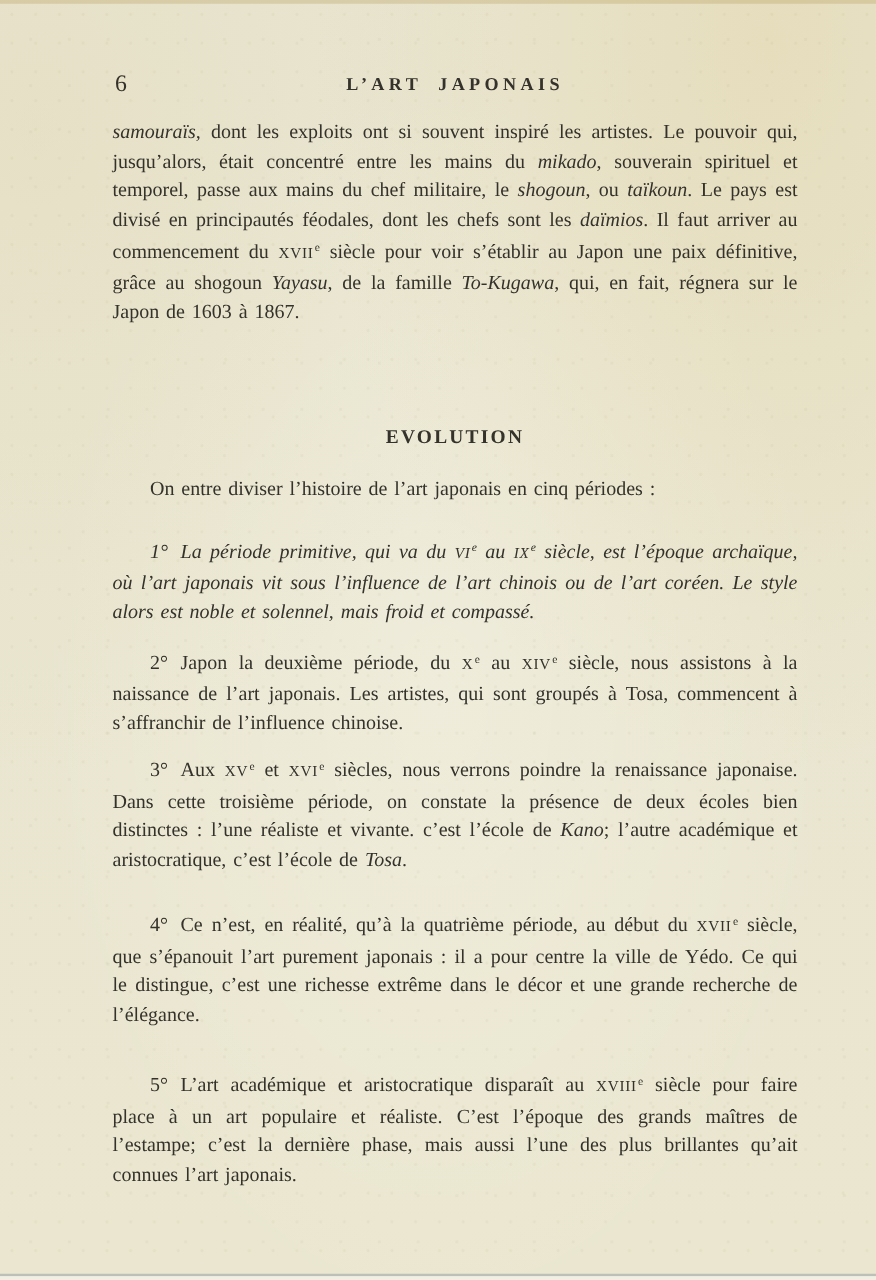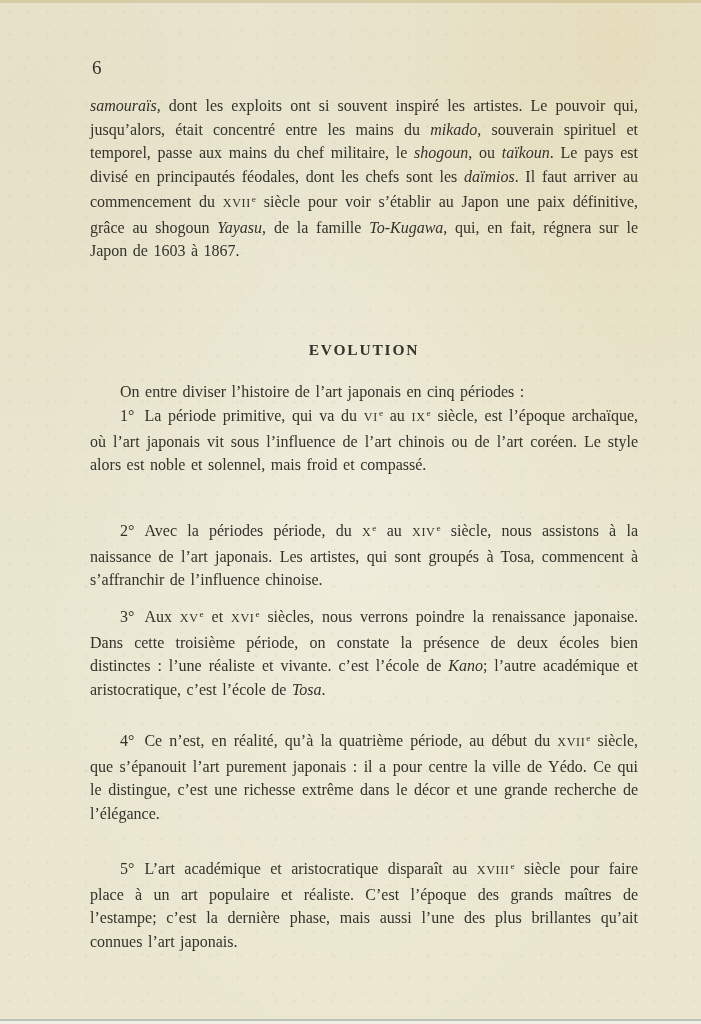--- a/index.html
+++ b/index.html
@@ -80,42 +80,43 @@
   .indent { text-indent: 30px; }
 
   .i   { font-style: italic; }
   .sc  { font-size: 0.76em; letter-spacing: 0.6px; }
   .sup { font-size: 0.58em; vertical-align: 0.55em; margin-left: 1px; }
   .num { padding-right: 10px; }
 
   .pos-0 { top: 94px; }
   .pos-1 { top: 338px; }
   .pos-2 { top: 380px; }
-  .pos-3 { top: 402px; }
+  .pos-3 { top: 428px; font-style: italic; }
   .pos-4 { top: 517px; }
   .pos-5 { top: 603px; }
   .pos-6 { top: 727px; }
   .pos-7 { top: 855px; }
 </style>
 </head>
 <body>
 
 <div class="page">
   <div class="edge-top"></div>
 
   <div class="header">
     <span class="page-number">6</span>
+    <div class="running-title">L’ART JAPONAIS</div>
   </div>
 
   <div>
       <div class="block body pos-0"><span class="i">samouraïs,</span><span> dont les exploits ont si souvent inspiré les artistes. Le pouvoir qui, jusqu’alors, était concentré entre les mains du </span><span class="i">mikado</span><span>, souverain spirituel et temporel, passe aux mains du chef militaire, le </span><span class="i">shogoun</span><span>, ou </span><span class="i">taïkoun</span><span>. Le pays est divisé en principautés féodales, dont les chefs sont les </span><span class="i">daïmios</span><span>. Il faut arriver au commencement du </span><span class="sc">XVII</span><span class="sup">e</span><span> siècle pour voir s’établir au Japon une paix définitive, grâce au shogoun </span><span class="i">Yayasu</span><span>, de la famille </span><span class="i">To-Kugawa</span><span>, qui, en fait, régnera sur le Japon de 1603 à 1867.</span></div>
       <div class="block heading pos-1"><span>EVOLUTION</span></div>
       <div class="block body indent pos-2"><span>On entre diviser l’histoire de l’art japonais en cinq périodes :</span></div>
       <div class="block body indent pos-3"><span class="num">1°</span><span>La période primitive, qui va du </span><span class="sc">VI</span><span class="sup">e</span><span> au </span><span class="sc">IX</span><span class="sup">e</span><span> siècle, est l’époque archaïque, où l’art japonais vit sous l’influence de l’art chinois ou de l’art coréen. Le style alors est noble et solennel, mais froid et compassé.</span></div>
-      <div class="block body indent pos-4"><span class="num">2°</span><span>Avec la périodes période, du </span><span class="sc">X</span><span class="sup">e</span><span> au </span><span class="sc">XIV</span><span class="sup">e</span><span> siècle, nous assistons à la naissance de l’art japonais. Les artistes, qui sont groupés à Tosa, commencent à s’affranchir de l’influence chinoise.</span></div>
+      <div class="block body indent pos-4"><span class="num">2°</span><span>Japon la deuxième période, du </span><span class="sc">X</span><span class="sup">e</span><span> au </span><span class="sc">XIV</span><span class="sup">e</span><span> siècle, nous assistons à la naissance de l’art japonais. Les artistes, qui sont groupés à Tosa, commencent à s’affranchir de l’influence chinoise.</span></div>
       <div class="block body indent pos-5"><span class="num">3°</span><span>Aux </span><span class="sc">XV</span><span class="sup">e</span><span> et </span><span class="sc">XVI</span><span class="sup">e</span><span> siècles, nous verrons poindre la renaissance japonaise. Dans cette troisième période, on constate la présence de deux écoles bien distinctes : l’une réaliste et vivante. c’est l’école de </span><span class="i">Kano</span><span>; l’autre académique et aristocratique, c’est l’école de </span><span class="i">Tosa</span><span>.</span></div>
       <div class="block body indent pos-6"><span class="num">4°</span><span>Ce n’est, en réalité, qu’à la quatrième période, au début du </span><span class="sc">XVII</span><span class="sup">e</span><span> siècle, que s’épanouit l’art purement japonais : il a pour centre la ville de Yédo. Ce qui le distingue, c’est une richesse extrême dans le décor et une grande recherche de l’élégance.</span></div>
       <div class="block body indent pos-7"><span class="num">5°</span><span>L’art académique et aristocratique disparaît au </span><span class="sc">XVIII</span><span class="sup">e</span><span> siècle pour faire place à un art populaire et réaliste. C’est l’époque des grands maîtres de l’estampe; c’est la dernière phase, mais aussi l’une des plus brillantes qu’ait connues l’art japonais.</span></div>
     </div>
 
   <div class="edge-bottom-line"></div>
   <div class="edge-bottom-light"></div>
 </div>
 
 </body></html>

